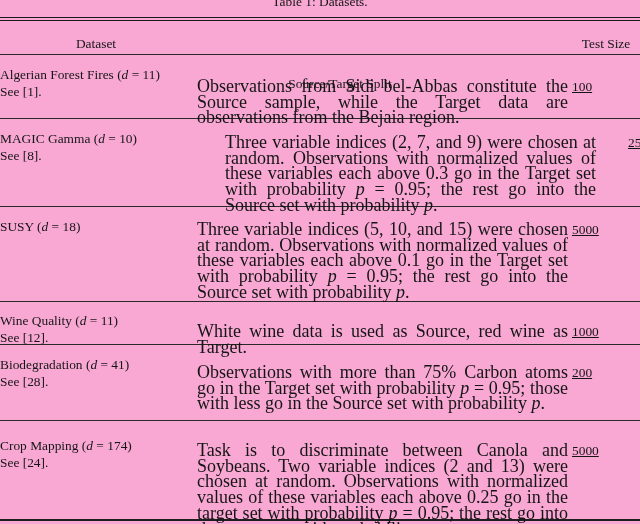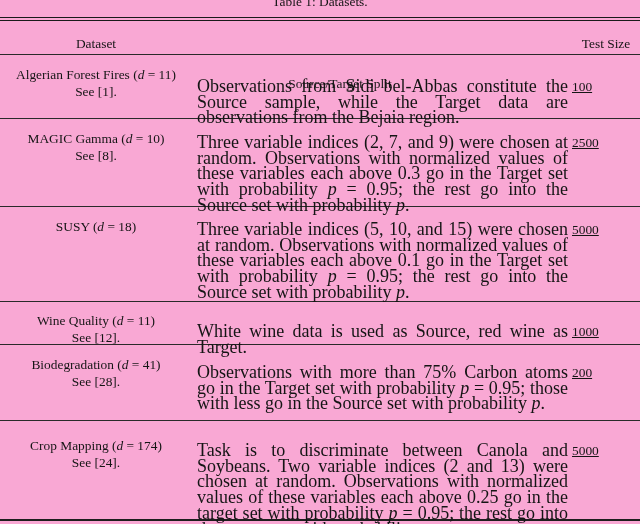--- a/index.html
+++ b/index.html
@@ -55,21 +55,20 @@
   .col-h.c3 { left: 606px; }
 
   .row {
     display: grid;
     grid-template-columns: 192px 380px 68px;
     box-sizing: border-box;
     border-bottom: 1.2px solid #2a2a2a;
   }
   .cell { box-sizing: border-box; }
   .name-cell {
-    text-align: center;
     padding-top: 12px;
     font-size: 13.4px;
     line-height: 16.5px;
   }
   .split-cell {
     padding-left: 5px;
     padding-right: 4px;
   }
   .split-text {
     margin: 0;
@@ -78,21 +77,21 @@
     line-height: 15.7px;
   }
   .size-cell {
     font-size: 13.4px;
     line-height: 15.7px;
     text-decoration: underline;
   }
 
   .row-0 { height: 64px; }
   .row-0 .split-cell, .row-0 .size-cell { padding-top: 24px; }
-  .row-1 { height: 88px; }
+  .row-1 { height: 88px; gap: 28px; }
   .row-1 .split-cell, .row-1 .size-cell { padding-top: 16px; }
   .row-2 { height: 95px; }
   .row-2 .split-cell, .row-2 .size-cell { padding-top: 15px; }
   .row-3 { height: 43px; }
   .row-3 .split-cell, .row-3 .size-cell { padding-top: 22px; }
   .row-3 .name-cell { padding-top: 11px; }
   .row-4 { height: 76px; }
   .row-4 .split-cell, .row-4 .size-cell { padding-top: 20px; }
   .row-5 { height: 100px; border-bottom: 2.2px solid #1e1e1e; }
   .row-5 .split-cell, .row-5 .size-cell { padding-top: 22px; }

